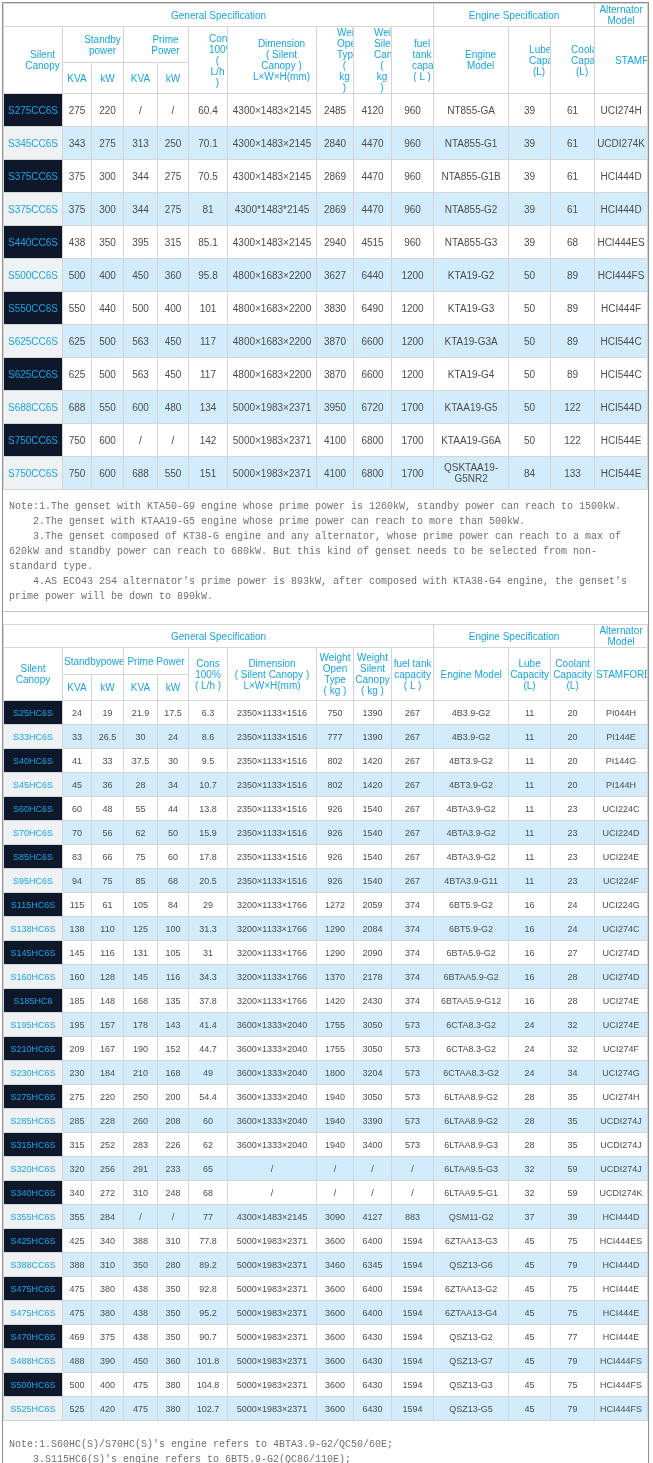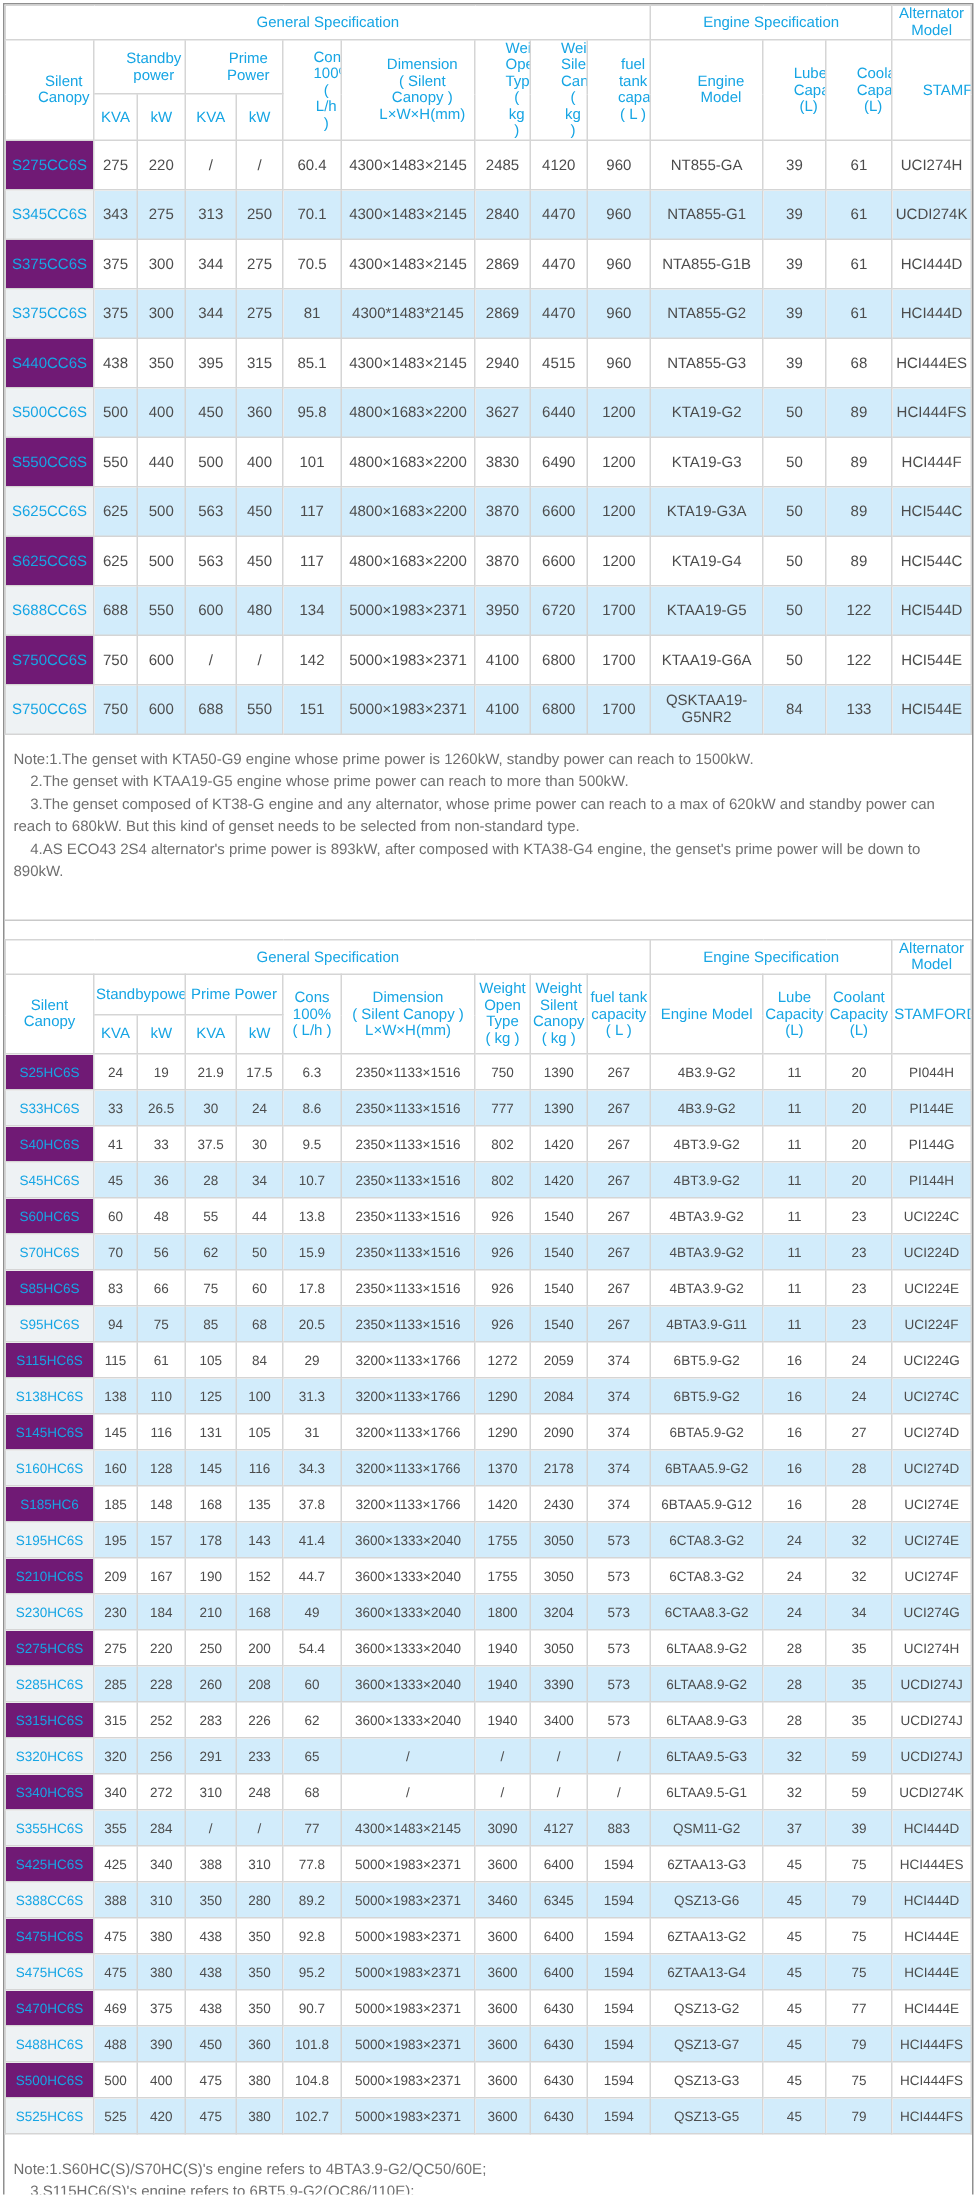--- a/index.html
+++ b/index.html
@@ -9,24 +9,24 @@
   table.spec th,table.spec td{border:1px solid #d5d5d5;text-align:center;vertical-align:middle;overflow:hidden;padding:0 1px;}
   table.spec thead th{color:#16a5e4;font-weight:normal;font-size:10px;line-height:11px;white-space:pre-line;background:#fff;margin-left:28px;}
   .t1 thead tr.r1 th{height:20px;}
   .t1 thead tr.r2 th{height:25px;padding-left:20px;}
   .t1 thead tr.r3 th{height:21px;}
   .t2 thead tr.r1 th{height:21px;}
   .t2 thead tr.r2 th{height:26px;}
   .t2 thead tr.r3 th{height:25px;}
   .t1 tbody td{font-size:10px;color:#4c4c4c;height:32px;}
   .t2 tbody td{font-size:9px;color:#4c4c4c;height:23px;}
-  tbody td.model{color:#16a5e4;background:#701a75;}
+  tbody td.model{color:#16a5e4;background:#0f172a;}
   tbody tr.alt td{background:#d2ecfb;}
   tbody tr.alt td.model{background:#eef2f4;margin-left:20px;}
-  .notes{font-size:10px;line-height:15px;color:#6f6f6f;padding:9px 6px 24px 6px;white-space:pre-wrap;}
+  .notes{font-size:10px;line-height:15px;color:#6f6f6f;padding:9px 6px 7px 6px;white-space:pre-wrap;font-family:Liberation Mono, monospace;}
   .notes.bordered{border-bottom:1px solid #c9c9c9;}
   .spacer{height:12px;}
   #notes2{padding-top:16px;}
 </style>
 </head>
 <body>
 
 <div class="container">
 
   <table class="spec t1">

